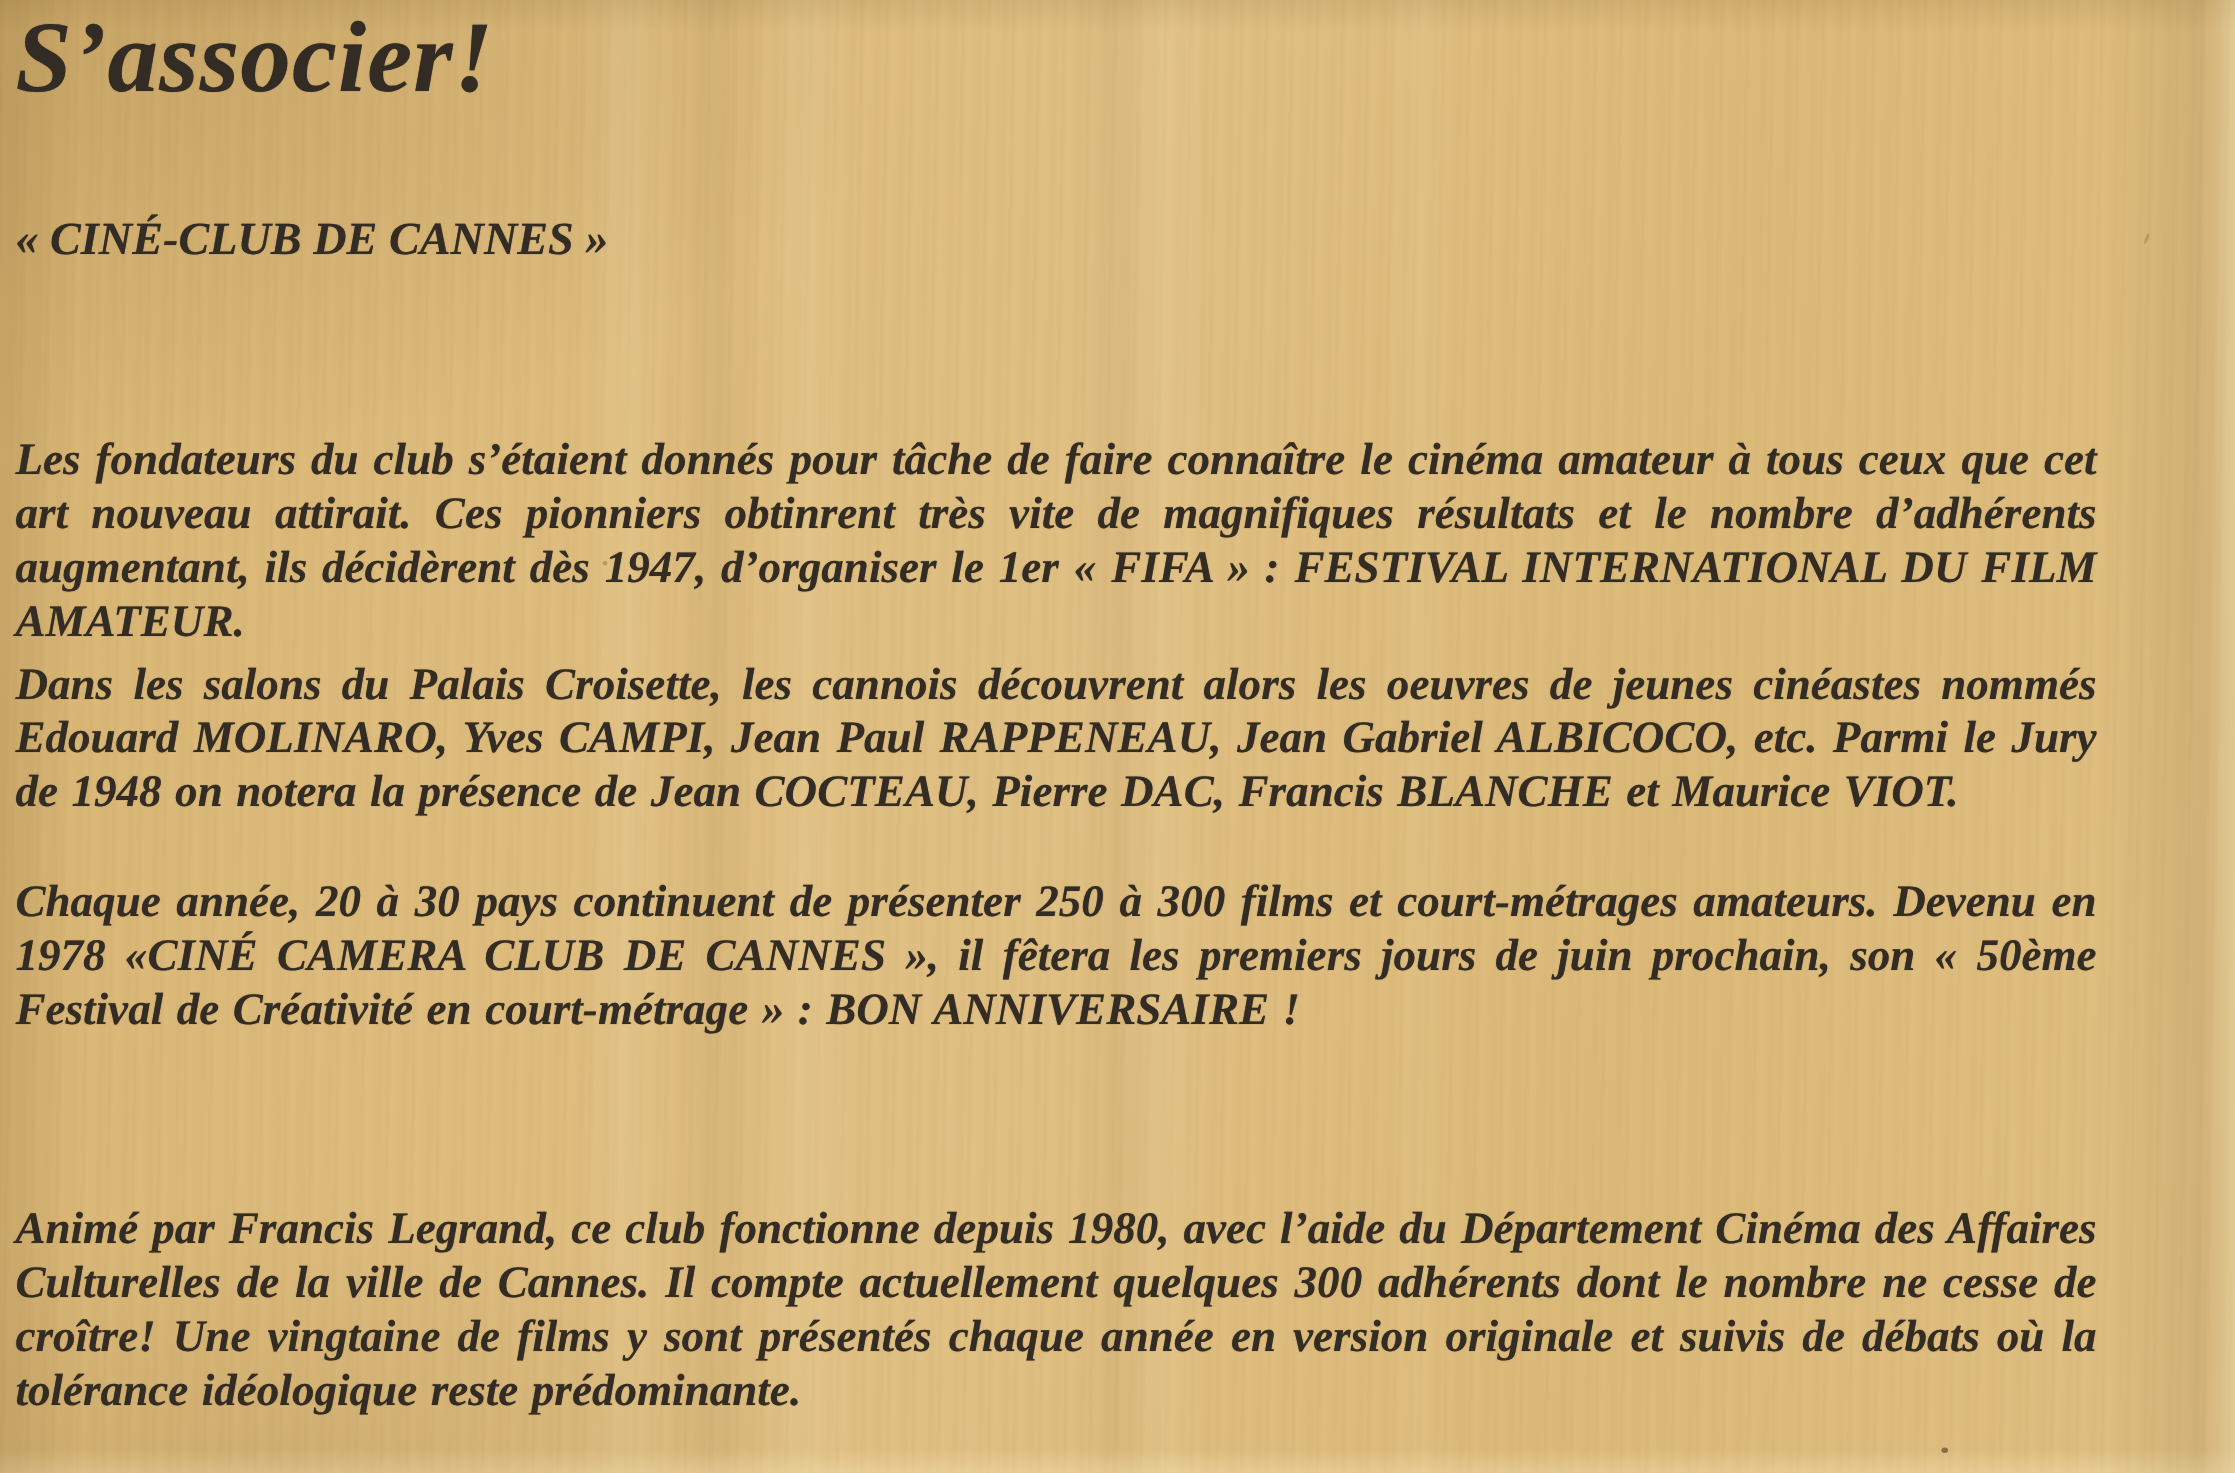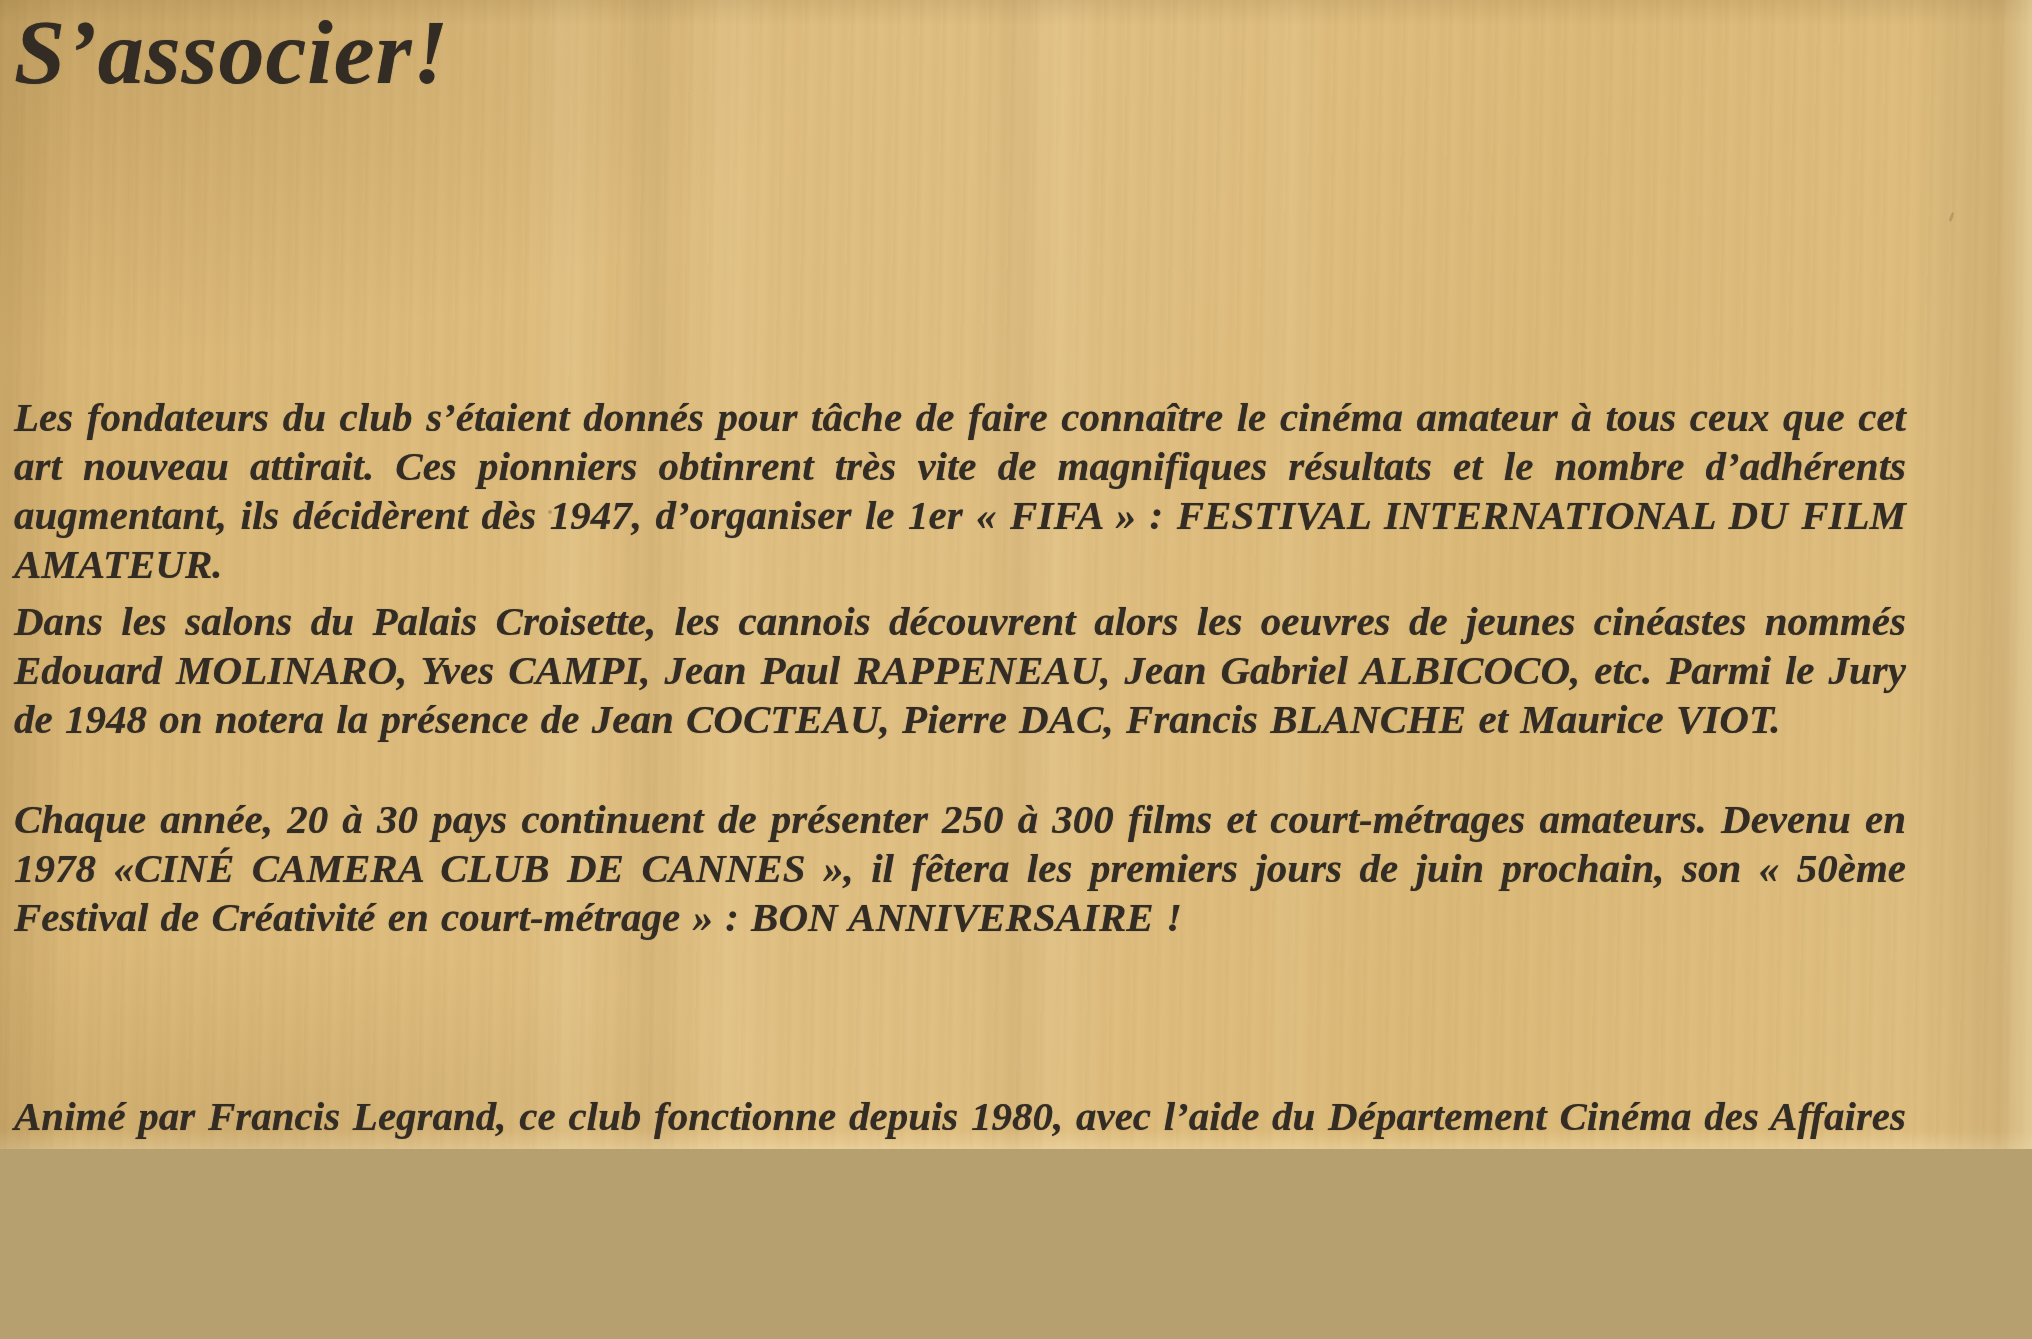--- a/index.html
+++ b/index.html
@@ -4,21 +4,21 @@
 <title>S'associer!</title>
 <style>
   html, body {
     margin: 0;
     padding: 0;
     background: #b7a070;
   }
   .paper {
     position: relative;
     width: 2032px;
-    height: 1149px;
+    height: 1339px;
     overflow: hidden;
     background-color: #dcba7b;
     background-image:
       
       radial-gradient(ellipse 55% 45% at 6% 3%, rgba(118,86,38,0.16), rgba(118,86,38,0) 62%),
       
       radial-gradient(ellipse 38% 26% at 12% 100%, rgba(110,80,35,0.12), rgba(110,80,35,0) 70%),
       
       linear-gradient(90deg, rgba(102,72,28,0.14) 0%, rgba(102,72,28,0) 3.5%),
       
@@ -100,20 +100,21 @@
   #speck-2 { left: 548px;  top: 510px;  width: 4px; height: 4px; opacity: .5; }
   #speck-3 { left: 1950px; top: 212px;  width: 3px; height: 10px; opacity: .35; transform: rotate(20deg); }
 </style>
 </head>
 <body>
 
 <div class="paper">
 
   <div class="title ink">S’associer!</div>
 
+  <div class="heading ink" id="heading-1">« CINÉ-CLUB DE CANNES »</div>
 
 
   <p class="para ink" id="para-2">Les fondateurs du club s’étaient donnés pour tâche de faire connaître le cinéma amateur à tous ceux que cet art nouveau attirait. Ces pionniers obtinrent très vite de magnifiques résultats et le nombre d’adhérents augmentant, ils décidèrent dès 1947, d’organiser le 1er « FIFA » : FESTIVAL INTERNATIONAL DU FILM AMATEUR.</p>
 
   <p class="para ink" id="para-3">Dans les salons du Palais Croisette, les cannois découvrent alors les oeuvres de jeunes cinéastes nommés Edouard MOLINARO, Yves CAMPI, Jean Paul RAPPENEAU, Jean Gabriel ALBICOCO, etc. Parmi le Jury de 1948 on notera la présence de Jean COCTEAU, Pierre DAC, Francis BLANCHE et Maurice VIOT.</p>
 
   <p class="para ink" id="para-4">Chaque année, 20 à 30 pays continuent de présenter 250 à 300 films et court-métrages amateurs. Devenu en 1978 «CINÉ CAMERA CLUB DE CANNES », il fêtera les premiers jours de juin prochain, son « 50ème Festival de Créativité en court-métrage » : BON ANNIVERSAIRE !</p>
 
 
   <p class="para ink" id="para-5">Animé par Francis Legrand, ce club fonctionne depuis 1980, avec l’aide du Département Cinéma des Affaires Culturelles de la ville de Cannes. Il compte actuellement quelques 300 adhérents dont le nombre ne cesse de croître! Une vingtaine de films y sont présentés chaque année en version originale et suivis de débats où la tolérance idéologique reste prédominante.</p>

